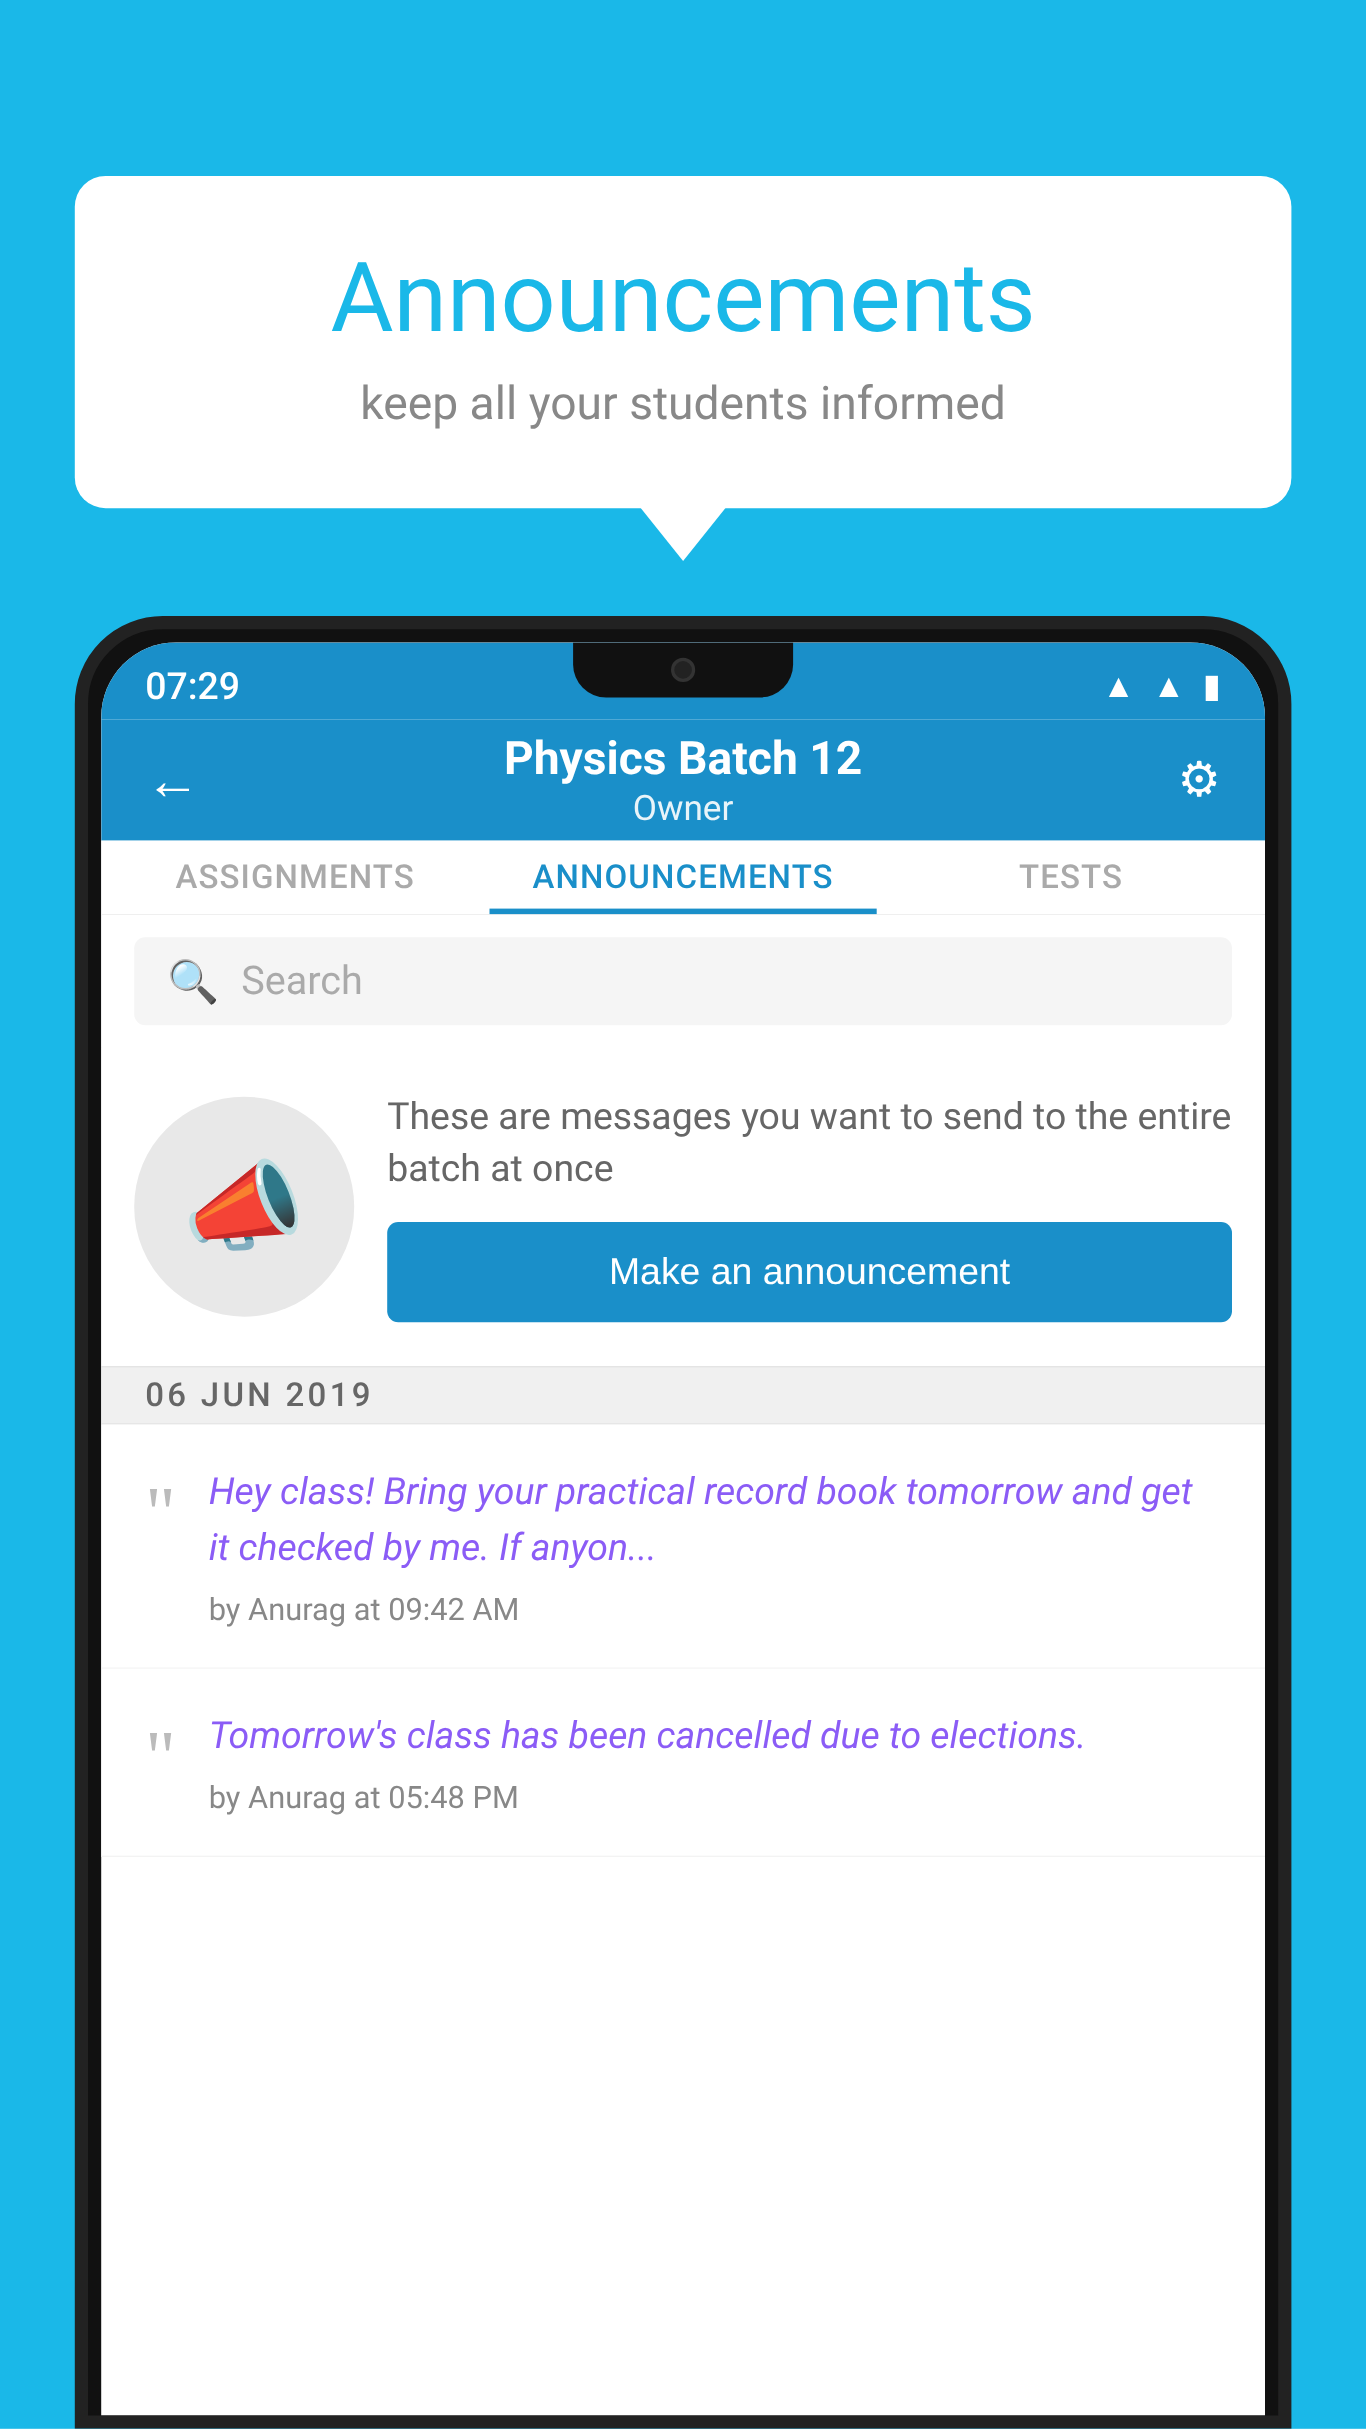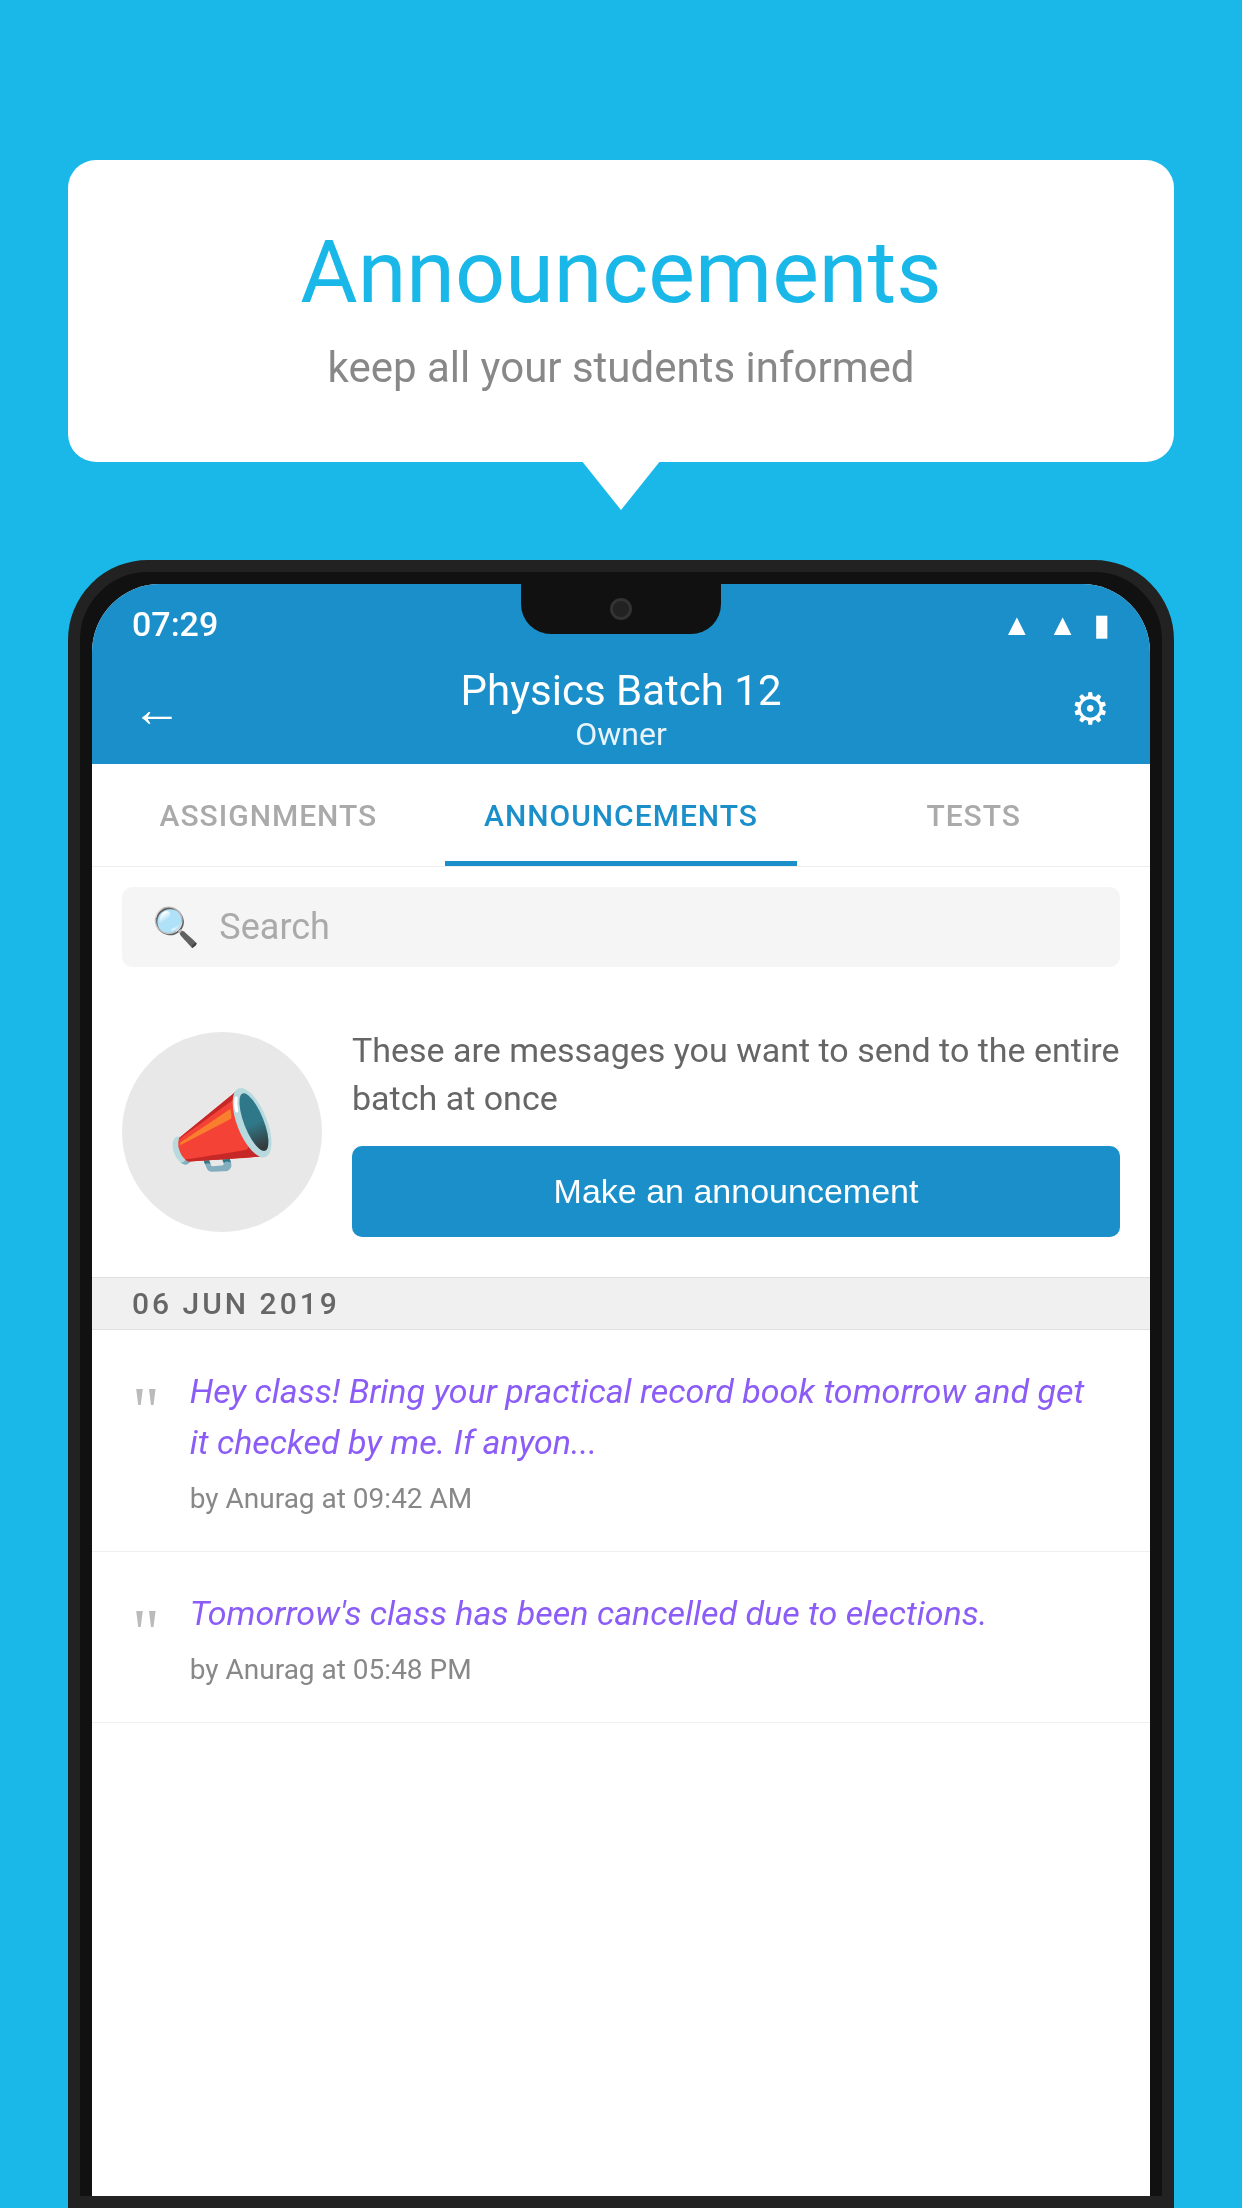--- a/index.html
+++ b/index.html
@@ -144,21 +144,21 @@
     .app-bar-title-container {
       position: absolute;
       left: 50%;
       transform: translateX(-50%);
       text-align: center;
     }
 
     .app-bar-title {
       color: white;
       font-size: 42px;
-      font-weight: 400;
+      font-weight: 700;
     }
 
     .app-bar-subtitle {
       color: white;
       font-size: 32px;
       font-weight: 400;
       opacity: 0.9;
       text-align: center;
     }
 
@@ -166,21 +166,21 @@
       position: absolute;
       right: 40px;
       color: white;
       font-size: 44px;
       cursor: pointer;
     }
 
     
     .tabs-bar {
       background: white;
-      height: 103px;
+      height: 68px;
       display: flex;
       align-items: stretch;
       border-bottom: 1px solid #eee;
     }
 
     .tab-item {
       flex: 1;
       display: flex;
       align-items: center;
       justify-content: center;

